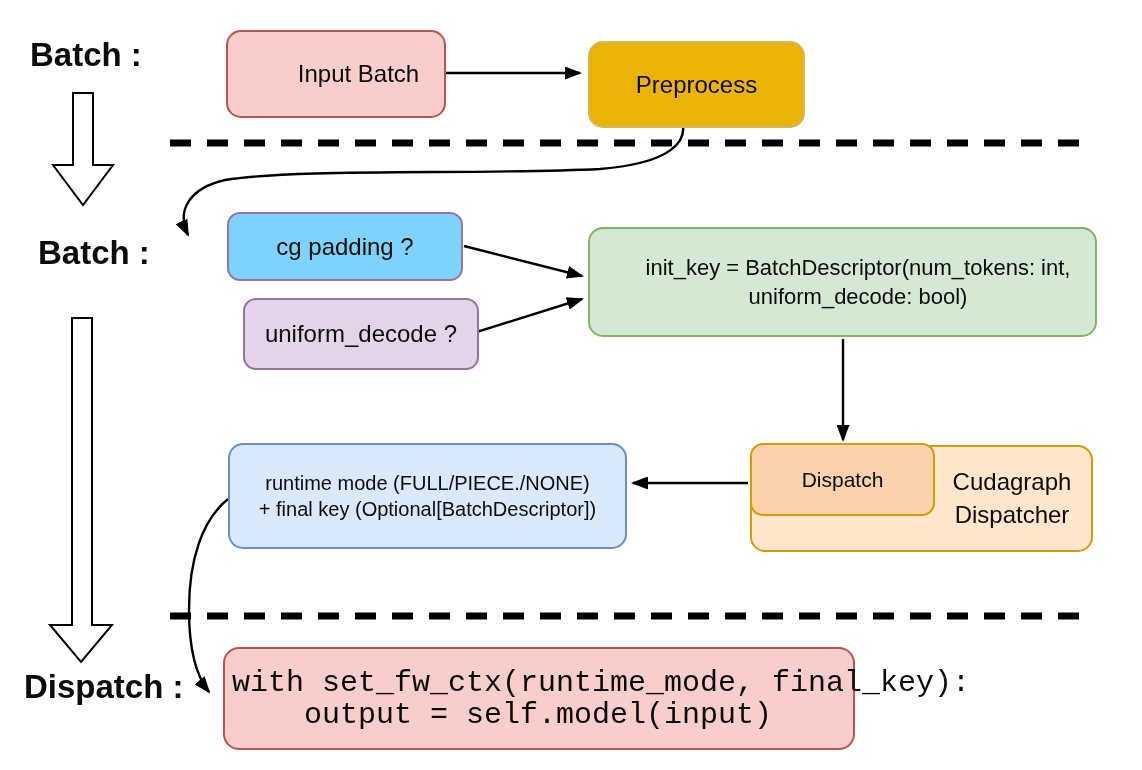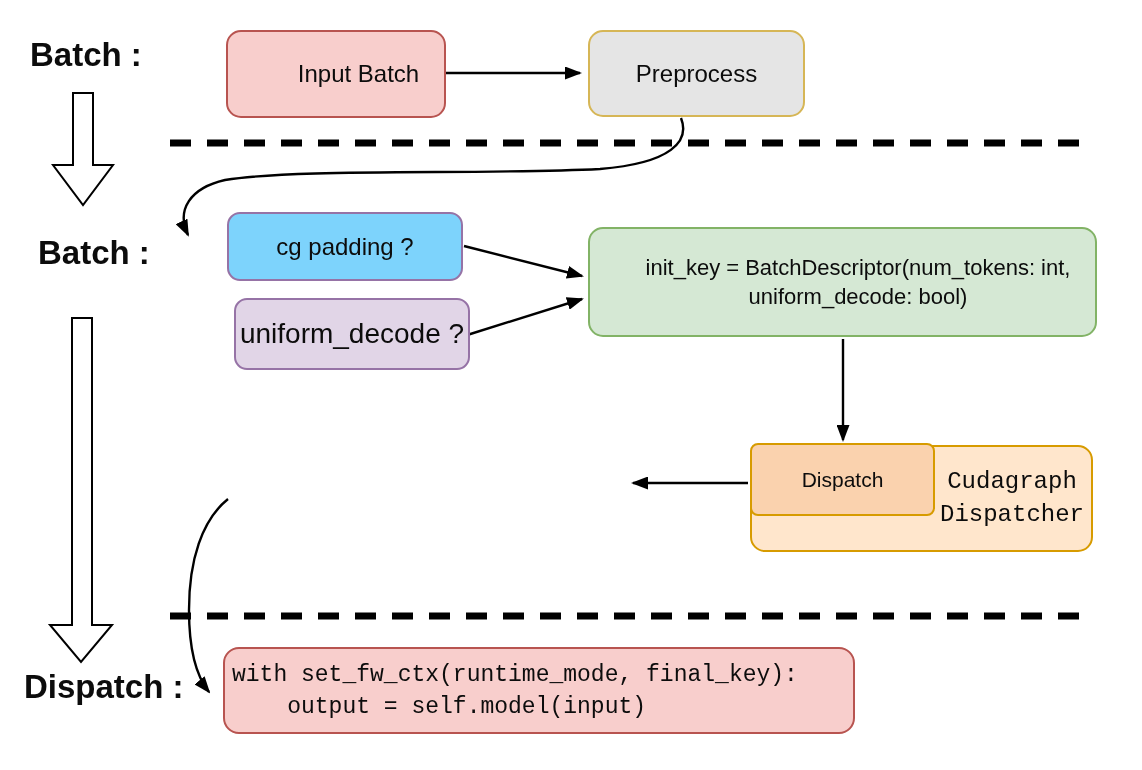--- a/index.html
+++ b/index.html
@@ -25,33 +25,33 @@
     border-radius: 15px;
     border: 2px solid #000;
     display: flex;
     align-items: center;
     justify-content: center;
     text-align: center;
     white-space: pre-line;
     line-height: 1.32;
   }
   .node-input-batch   { left:226px; top:30px;  width:220px; height:88px;  background:#f8cecc; border-color:#b85450; font-size:24px;padding-left:45px; }
-  .node-preprocess    { left:588px; top:30px;  width:217px; height:87px;  background:#e5e5e5; border-color:#d6b656; font-size:24px; }
+  .node-preprocess    { left:588px; top:41px;  width:217px; height:87px;  background:#eab308; border-color:#d6b656; font-size:24px; }
   .node-cg-padding    { left:227px; top:212px; width:236px; height:69px;  background:#7dd3fc; border-color:#9673a6; font-size:24px; border-radius:13px; }
-  .node-uniform-decode{ left:234px; top:298px; width:236px; height:72px;  background:#e1d5e7; border-color:#9673a6; font-size:28px; border-radius:13px; }
+  .node-uniform-decode{ left:243px; top:298px; width:236px; height:72px;  background:#e1d5e7; border-color:#9673a6; font-size:24px; border-radius:13px; }
   .node-init-key      { left:588px; top:227px; width:509px; height:110px; background:#d5e8d4; border-color:#82b366; font-size:22px;padding-left:31px; }
   .node-runtime       { left:228px; top:443px; width:399px; height:106px; background:#dae8fc; border-color:#6c8ebf; font-size:20px; }
   .node-cudagraph     { left:750px; top:445px; width:343px; height:107px; background:#ffe6cc; border-color:#d79b00; font-size:24px; justify-content:flex-end; }
-  .cudagraph-text     { width:158px; text-align:center; line-height:1.35;font-family:Liberation Mono, monospace; }
-  .node-dispatch      { left:750px; top:443px; width:185px; height:73px;  background:#fad2ae; border-color:#d79b00; font-size:21px; border-radius:8px; }
+  .cudagraph-text     { width:158px; text-align:center; line-height:1.35; }
+  .node-dispatch      { left:750px; top:443px; width:185px; height:73px;  background:#fad2ae; border-color:#d79b00; font-size:21px; border-radius:13px; }
   .node-code {
-    left:223px; top:647px; width:632px; height:87px;
+    left:223px; top:647px; width:632px; height:103px;
     background:#f8cecc; border-color:#b85450;
     font-family: "Liberation Mono", "DejaVu Sans Mono", monospace;
-    font-size:23px; line-height:32px;
+    font-size:30px; line-height:32px;
     justify-content:flex-start; text-align:left;
     white-space: pre; padding-left:7px;
     border-radius:16px;
   }
   svg.overlay { position:absolute; left:0; top:0; width:1142px; height:770px; pointer-events:none; }
 </style>
 </head>
 <body>
 
 <div id="canvas">
@@ -87,20 +87,22 @@
 
   <div class="node node-preprocess">Preprocess</div>
 
   <div class="node node-cg-padding">cg padding ?</div>
 
   <div class="node node-uniform-decode">uniform_decode ?</div>
 
   <div class="node node-init-key">init_key = BatchDescriptor(num_tokens: int,
 uniform_decode: bool)</div>
 
+  <div class="node node-runtime">runtime mode (FULL/PIECE./NONE)
++ final key (Optional[BatchDescriptor])</div>
 
   <div class="node node-cudagraph">
     <div class="cudagraph-text">Cudagraph
 Dispatcher</div>
   </div>
 
   <div class="node node-dispatch">Dispatch</div>
 
   <div class="node node-code">with set_fw_ctx(runtime_mode, final_key):
     output = self.model(input)</div>

